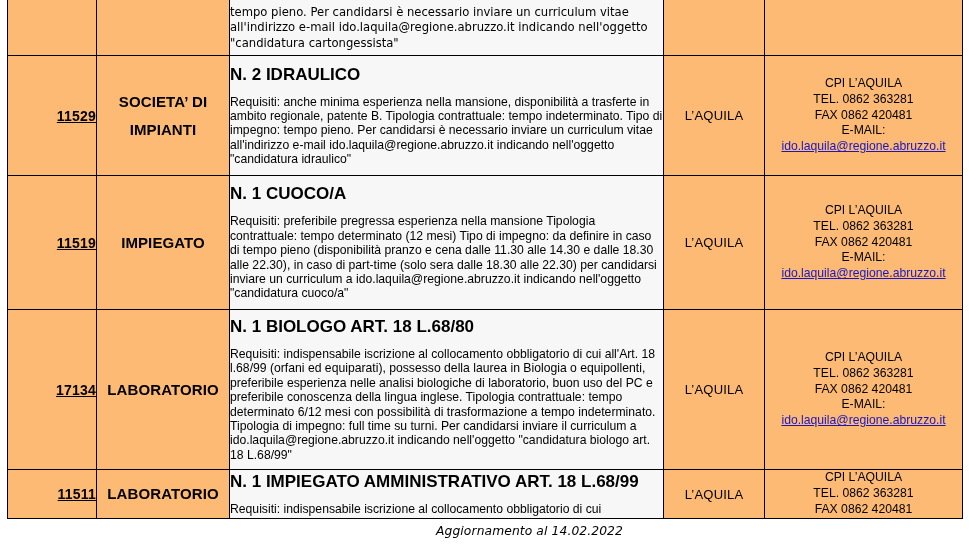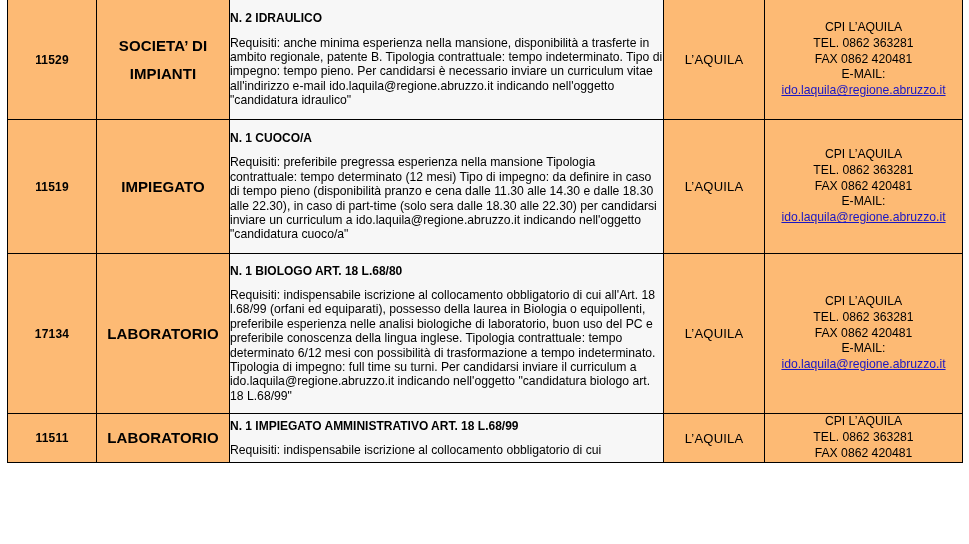--- a/index.html
+++ b/index.html
@@ -40,24 +40,25 @@
   }
 
   
   col.c-id    { width: 89px; }
   col.c-comp  { width: 133px; }
   col.c-desc  { width: 434px; }
   col.c-city  { width: 101px; }
   col.c-cpi   { width: 198px; }
 
   .cell-id {
-    text-align: center;
+    text-align: right;
     font-weight: bold;
-    font-size: 12px;
+    font-size: 14px;
     letter-spacing: 0.2px;
+    text-decoration: underline;
   }
 
   .cell-company {
     text-align: center;
     font-weight: bold;
     font-size: 15px;
     line-height: 1.85;
     padding: 0 4px;
     letter-spacing: 0.1px;
   }
@@ -67,21 +68,21 @@
     vertical-align: top;
     padding: 3px 6px 4px 6px;
     font-size: 12.2px;
     line-height: 1.18;
     text-align: left;
   }
   .cell-desc .job-title {
     font-weight: bold;
     display: block;
     margin-bottom: 10px;
-    font-size: 12px;
+    font-size: 17px;
   }
   .cell-desc .job-body {
     display: block;
   }
   .cell-desc.plain-top {
     background: #f7f7f7 !important;
     font-family: "DejaVu Sans", sans-serif;
     font-size: 11.6px;
     line-height: 1.32;
     padding-top: 1px;
@@ -135,20 +136,29 @@
   <table class="job-table">
     <colgroup>
       <col class="c-id">
         <col class="c-comp">
         <col class="c-desc">
         <col class="c-city">
         <col class="c-cpi">
     </colgroup>
     <tbody>
 
+      <tr class="row-partial-top">
+        <td class="cell-id"></td>
+        <td class="cell-company"></td>
+        <td class="cell-desc plain-top">
+          <span class="job-body">tempo pieno. Per candidarsi è necessario inviare un curriculum vitae all'indirizzo e-mail ido.laquila@regione.abruzzo.it indicando nell'oggetto "candidatura cartongessista"</span>
+        </td>
+        <td class="cell-city"></td>
+        <td class="cell-cpi"></td>
+      </tr>
 
       <tr class="row-2">
         <td class="cell-id">11529</td>
         <td class="cell-company">
           <span>SOCIETA’ DI</span><br>
           <span>IMPIANTI</span>
         </td>
         <td class="cell-desc">
           <span class="job-title">N. 2 IDRAULICO</span>
           <span class="job-body">Requisiti: anche minima esperienza nella mansione, disponibilità a trasferte in ambito regionale, patente B. Tipologia contrattuale: tempo indeterminato. Tipo di impegno: tempo pieno. Per candidarsi è necessario inviare un curriculum vitae all'indirizzo e-mail ido.laquila@regione.abruzzo.it indicando nell'oggetto "candidatura idraulico"</span>
@@ -208,14 +218,15 @@
         <td class="cell-cpi">
           <span class="cpi-line">CPI L’AQUILA</span>
           <span class="cpi-line">TEL. 0862 363281</span>
           <span class="cpi-line">FAX 0862 420481</span>
         </td>
       </tr>
 
     </tbody>
   </table>
 
+  <div class="footer-note">Aggiornamento al 14.02.2022</div>
 
 </div>
 
 </body></html>

